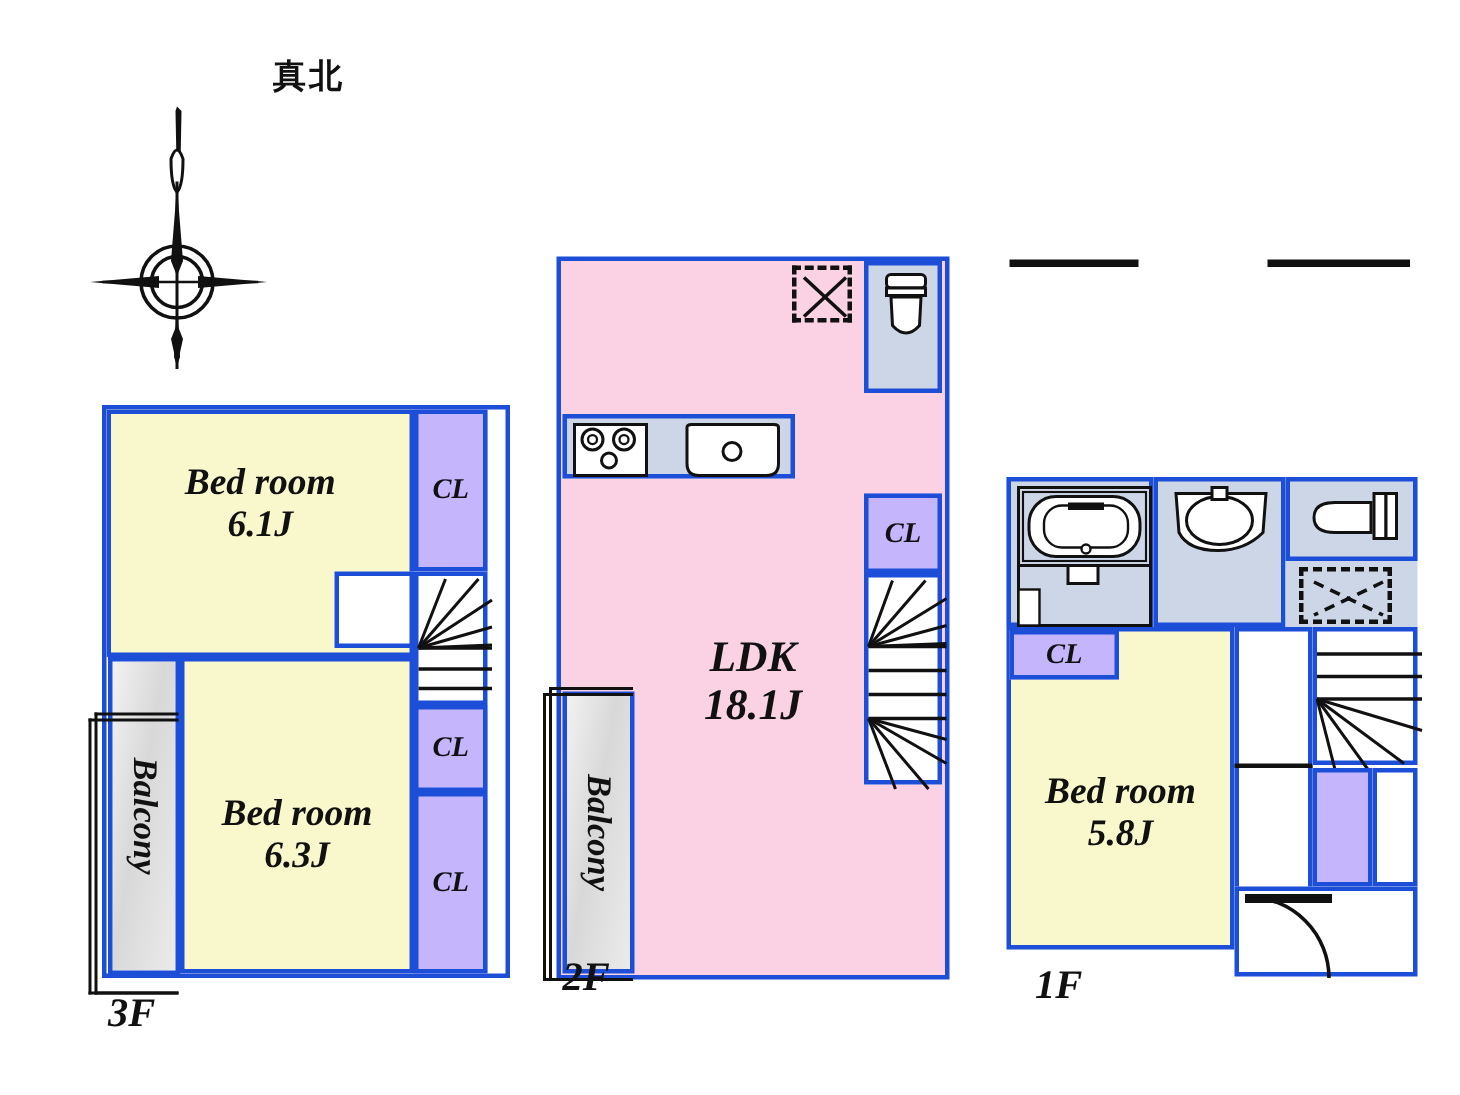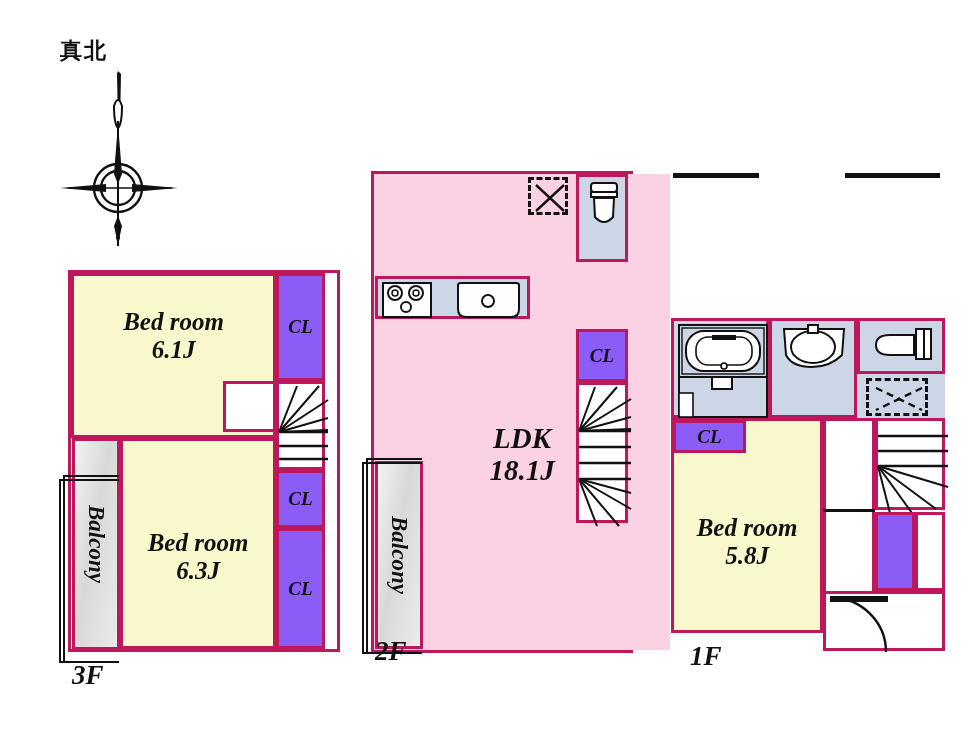--- a/index.html
+++ b/index.html
@@ -1,29 +1,29 @@
 <!DOCTYPE html>
 <html><head>
 <meta charset="utf-8">
 <style>
   html,body{margin:0;padding:0;background:#ffffff;}
   body{width:973px;height:730px;position:relative;overflow:hidden;
        font-family:"Liberation Serif",serif;color:#111;}
   .abs{position:absolute;}
   
-  .wall{box-sizing:border-box;border:3px solid #be185d;}
+  .wall{box-sizing:border-box;border:3px solid #1d4ed8;}
   .wall-thin{box-sizing:border-box;border:2px solid #111;}
   .room-label{
     position:absolute;left:0;right:0;text-align:center;
     font-style:italic;font-weight:bold;line-height:1.12;
     font-family:"Liberation Serif",serif;pointer-events:none;
   }
   .fill-yellow{background:#f9f8cd;}
   .fill-pink{background:#fbd2e4;}
-  .fill-peach{background:#8b5cf6;}
+  .fill-peach{background:#c4b5fd;}
   .fill-blue{background:#ccd6e7;}
   .fill-white{background:#ffffff;}
   .bal{
     background:linear-gradient(100deg,#f2f2f2 0%,#d8d8d8 45%,#ebebeb 100%);
   }
   .bal-text{
     position:absolute;left:50%;top:50%;
     transform:translate(-50%,-50%) rotate(90deg);
     white-space:nowrap;font-style:italic;font-weight:bold;
     font-size:23px;font-family:"Liberation Serif",serif;
@@ -37,21 +37,21 @@
     position:absolute;font-style:italic;font-weight:bold;font-size:27px;
     font-family:"Liberation Serif",serif;
   }
   svg{display:block;overflow:visible;}
   .dash-box{box-sizing:border-box;border:3px dashed #111;position:absolute;}
 </style>
 </head>
 <body>
 
 <div class="abs" style="left:60px;top:36px;width:170px;height:220px;">
-  <div class="abs" style="left:0;top:0;width:170px;text-align:left;font-size:22px;font-weight:bold;font-family:'DejaVu Sans',sans-serif;letter-spacing:2px;">真北</div>
+  <div class="abs" style="left:0;top:0;width:170px;text-align:right;font-size:22px;font-weight:bold;font-family:'DejaVu Sans',sans-serif;letter-spacing:2px;">真北</div>
   <svg width="170" height="190" style="position:absolute;left:0;top:30px;">
 
     <polygon points="58,5 61,8 60,60 59,62 58,60 57,8" fill="#111"></polygon>
     <path d="M54,40 Q58,28 62,40 Q62,58 58,62 Q54,58 54,40 Z" fill="#fff" stroke="#111" stroke-width="2"></path>
     <line x1="58" y1="55" x2="58" y2="180" stroke="#111" stroke-width="2"></line>
 
     <polygon points="58,58 62,108 58,118 54,108" fill="#111"></polygon>
 
     <polygon points="58,178 62,160 58,150 54,160" fill="#111"></polygon>
     <polygon points="58,178 60,172 58,130 56,172" fill="#111"></polygon>
@@ -121,21 +121,21 @@
   <div class="abs wall-thin" style="left:-5px;top:205px;width:56px;height:188px;border-right:none;background:transparent;"></div>
   <div class="abs wall-thin" style="left:-9px;top:209px;width:60px;height:184px;border-right:none;background:transparent;"></div>
 
   <div class="floor-tag" style="left:4px;top:390px;">3F</div>
 </div>
 
 <div class="abs" style="left:371px;top:171px;width:262px;height:482px;">
 
   <div class="abs wall" style="left:0;top:0;width:262px;height:482px;background:#fff;"></div>
 
-  <div class="abs fill-pink" style="left:3px;top:3px;width:256px;height:476px;padding-left:40px;">
+  <div class="abs fill-pink" style="left:3px;top:3px;width:256px;height:476px;">
     <div class="room-label" style="top:248px;font-size:29px;">
       <span>LDK</span><br>
       <span>18.1J</span>
     </div>
   </div>
 
   <div class="dash-box" style="left:157px;top:6px;width:40px;height:38px;">
     <svg width="40" height="38" style="position:absolute;left:-1px;top:-1px;">
       <line x1="6" y1="6" x2="34" y2="32" stroke="#111" stroke-width="2.4"></line>
       <line x1="34" y1="6" x2="6" y2="32" stroke="#111" stroke-width="2.4"></line>

